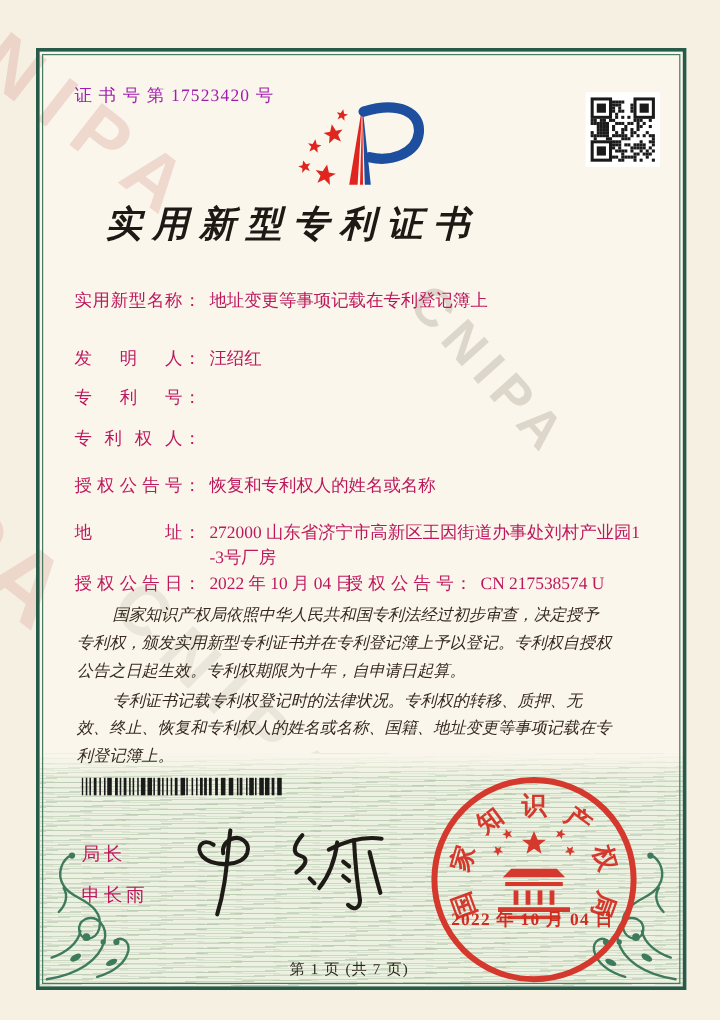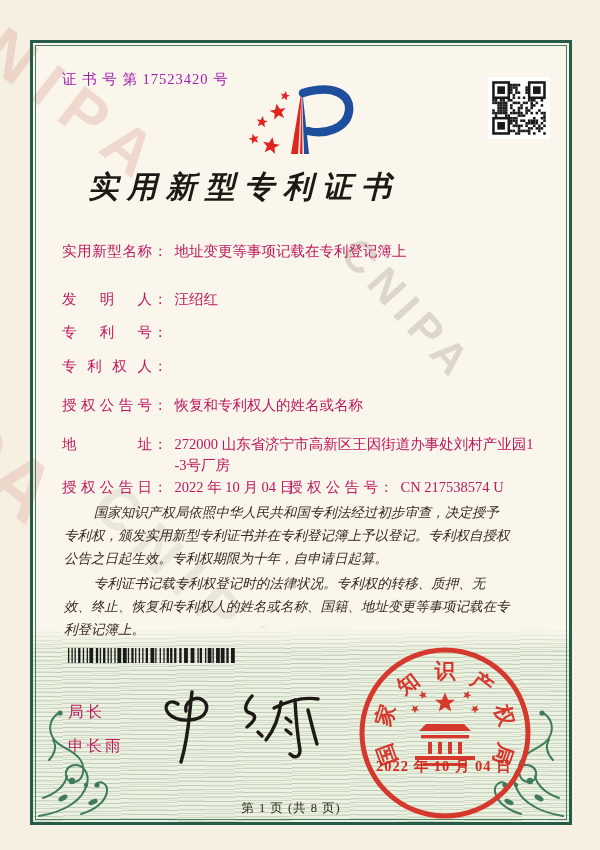--- a/index.html
+++ b/index.html
@@ -431,15 +431,15 @@
           <span style="transform: translate(-50%, -50%) rotate(-73.3333deg) translateY(-62px);">家</span>
           <span style="transform: translate(-50%, -50%) rotate(-36.6667deg) translateY(-62px);">知</span>
           <span style="transform: translate(-50%, -50%) rotate(0deg) translateY(-62px);">识</span>
           <span style="transform: translate(-50%, -50%) rotate(36.6667deg) translateY(-62px);">产</span>
           <span style="transform: translate(-50%, -50%) rotate(73.3333deg) translateY(-62px);">权</span>
           <span style="transform: translate(-50%, -50%) rotate(110deg) translateY(-62px);">局</span>
         </div>
     </div>
     <div class="seal-date">2022 年 10 月 04 日</div>
 
-    <div class="footer">第 1 页 (共 8 页)</div>
+    <div class="footer">第 1 页 (共 7 页)</div>
   </div>
 </div>
 
 </body></html>

